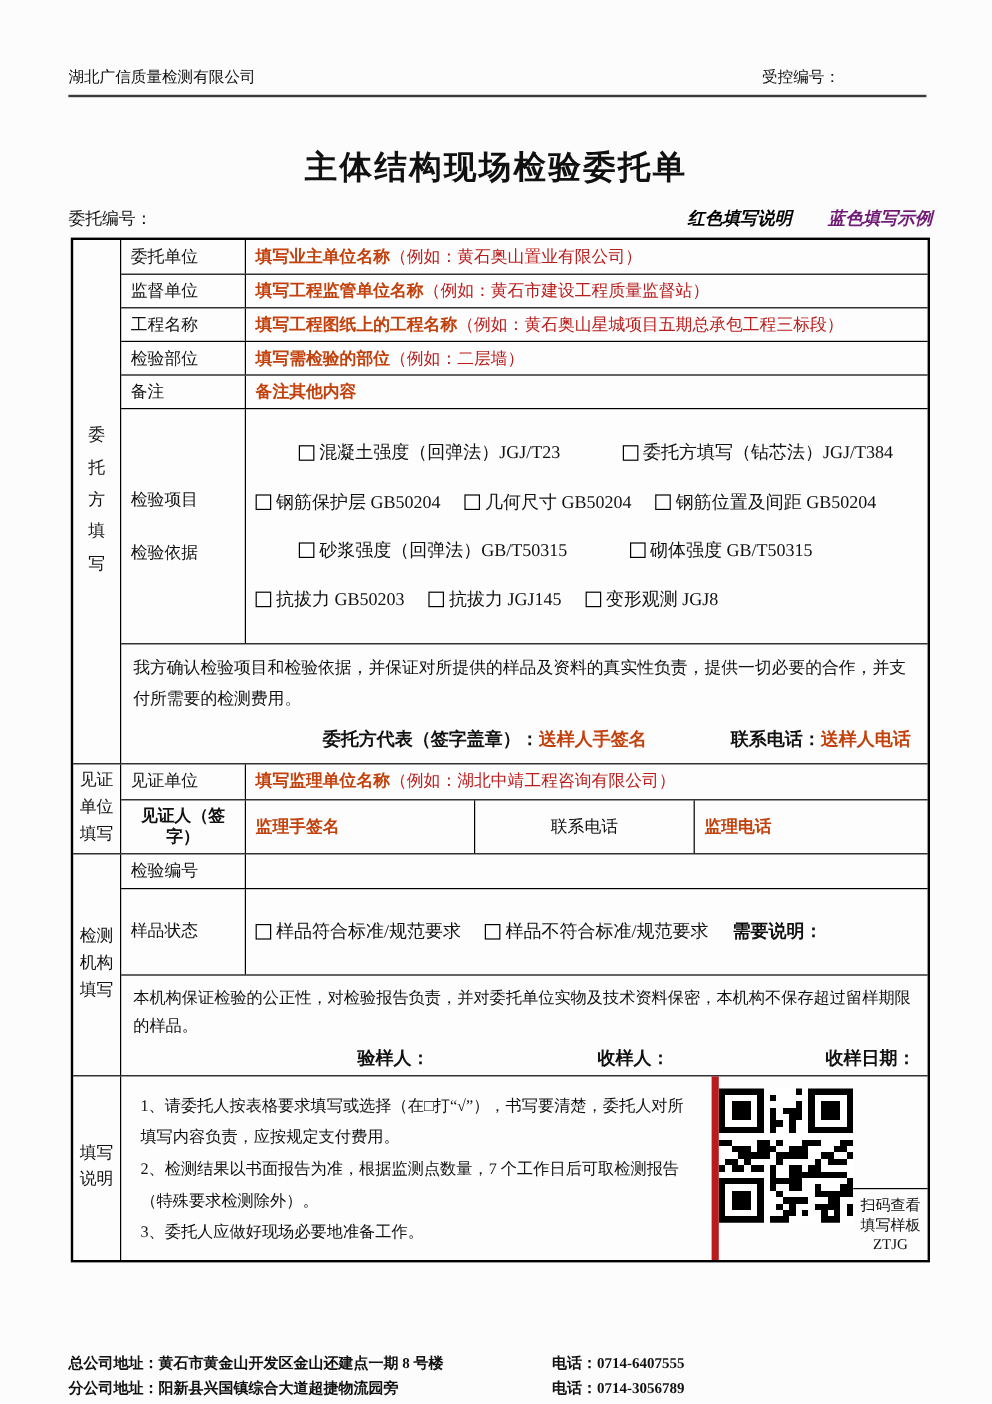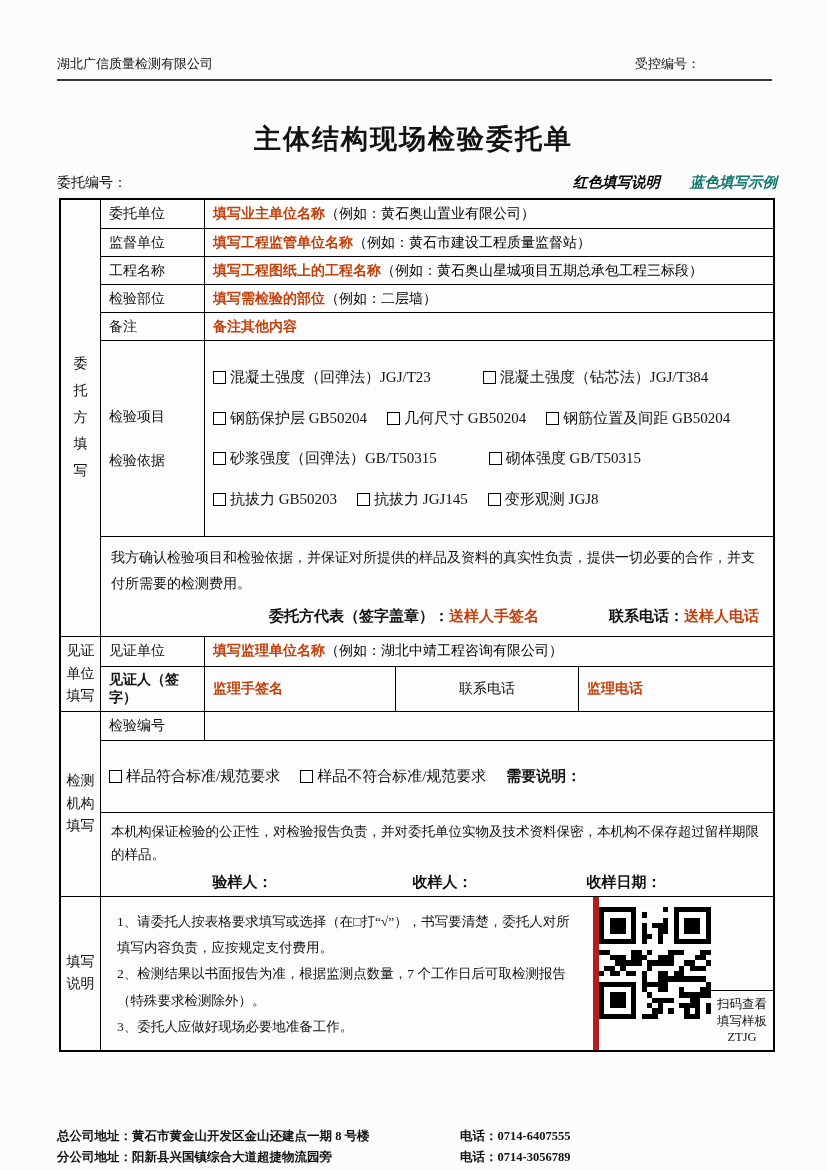--- a/index.html
+++ b/index.html
@@ -11,71 +11,71 @@
   .hdr { display:flex; justify-content:space-between; margin:55px 57px 0 57px; font-size:13px; }
   .hdr .right { margin-right:70px; }
   .hdr-rule { margin:6px 55px 0 57px; height:2px; background:#3a3a3a; }
 
   
   .title { text-align:center; margin-top:40px; font-size:27px; font-weight:bold; letter-spacing:2px;
            font-family:"Liberation Sans","DejaVu Sans",sans-serif; }
   .subhead { display:flex; justify-content:space-between; align-items:flex-end; margin:16px 50px 6px 57px; font-size:14px; }
   .legend { display:flex; gap:30px; font-weight:bold; font-style:italic; font-size:14.5px; }
   .red-t  { color:#000000; }
-  .blue-t { color:#0f766e; }
+  .blue-t { color:#701a75; }
 
   
   .form { margin-left:59px; width:716px; border:2px solid #000; background:#fdfdfd; }
   .sec { display:flex; border-top:1px solid #000; }
   .sec:first-child { border-top:none; }
   .vlabel { width:40px; border-right:1px solid #000; display:flex; align-items:center; justify-content:center;
             text-align:center; font-size:14px; word-break:break-all; }
   .vlabel .vtxt { width:1.1em; line-height:1.9; }
   .vlabel .vtxt2 { width:2.2em; line-height:1.6; }
   .rows { flex:1; display:flex; flex-direction:column; }
   .row { display:flex; border-top:1px solid #000; }
   .rows .row:first-child { border-top:none; }
   .cell { display:flex; align-items:center; padding:4px 8px; font-size:14px; }
   .lbl { width:104px; border-right:1px solid #000; flex:none; }
   .val { flex:1; gap:0; }
   .h28 { height:28px; }
   .red  { color:#c2410c; font-weight:bold; }
-  .blue { color:#000000; }
+  .blue { color:#b91c1c; }
   .b { font-weight:bold; }
 
   
   .insp { height:196px; }
   .insp-lbl { flex-direction:column; align-items:flex-start; justify-content:center; gap:26px; }
   .insp-val { flex-direction:column; align-items:stretch; justify-content:space-evenly; padding:6px 8px; }
   .cline { display:flex; align-items:center; font-size:15px; white-space:nowrap; }
-  .gap-lg { gap:52px; }
+  .gap-lg { gap:52px;margin-left:36px; }
   .gap-sm { gap:20px; }
   .ck { display:inline-flex; align-items:center; }
   .cb { display:inline-block; width:13px; height:13px; border:1.5px solid #000; margin-right:4px; background:#fff; flex:none; }
 
   
   .conf { flex-direction:column; align-items:stretch; padding:8px 10px 6px 10px; }
   .conf-text { font-size:14px; line-height:1.85; }
   .conf-sign { display:flex; justify-content:flex-end; align-items:center; gap:0; font-size:15px; margin:10px 4px 4px 0; }
   .conf-sign .spacer { width:70px; }
 
   
   .h29 { height:29px; }
-  .h45 { height:45px; }
+  .h45 { height:45px;text-align:center; }
   .sub1 { width:191px; border-right:1px solid #000; flex:none; }
   .sub2 { width:183px; border-right:1px solid #000; flex:none; justify-content:center; }
   .sub3 { flex:1; }
 
   
   .h72 { height:72px; }
-  .agency-stmt { flex-direction:column; align-items:center; padding:8px 10px 4px 10px; }
+  .agency-stmt { flex-direction:column; align-items:flex-end; padding:8px 10px 4px 10px; }
   .agency-stmt .stmt { font-size:13.5px; line-height:1.7; }
   .sign-line { display:flex; margin-top:6px; font-size:15px; font-weight:bold; }
   .sign-line span:nth-child(1){ width:200px; }
-  .sign-line span:nth-child(2){ width:174px; }
+  .sign-line span:nth-child(2){ width:190px; }
 
   
   .notes-cell { flex:1; padding:12px 16px 0 16px; font-size:13.5px; line-height:1.95; }
   .notes-cell p { margin:0; }
   .qr-cell { width:180px; border-left:6px solid #b91c1c; flex:none; display:flex; flex-direction:row; }
   .qr-box { flex:1; display:flex; align-items:flex-start; justify-content:center; padding-top:10px; }
   .qr-box svg { width:112px; height:112px; }
   .qr-cap { border-top:1px solid #000; text-align:center; font-size:12.5px; padding:5px 2px; margin-top:auto; }
   .notes-sec { min-height:154px; }
 
@@ -154,21 +154,21 @@
             <div>检验依据</div>
           </div>
           <div class="cell val insp-val">
             <div class="cline gap-lg">
               <span class="ck">
                   <span class="cb"></span>
                   <span>混凝土强度（回弹法）JGJ/T23</span>
                 </span>
               <span class="ck">
                   <span class="cb"></span>
-                  <span>混凝土强度（钻芯法）JGJ/T384</span>
+                  <span>委托方填写（钻芯法）JGJ/T384</span>
                 </span>
             </div>
             <div class="cline gap-sm">
               <span class="ck">
                   <span class="cb"></span>
                   <span>钢筋保护层 GB50204</span>
                 </span>
               <span class="ck">
                   <span class="cb"></span>
                   <span>几何尺寸 GB50204</span>
@@ -248,20 +248,21 @@
     <div class="sec">
       <div class="vlabel">
         <span class="vtxt2">检测机构填写</span>
       </div>
       <div class="rows">
         <div class="row h28">
           <div class="cell lbl">检验编号</div>
           <div class="cell val"></div>
         </div>
         <div class="row h72">
+          <div class="cell lbl">样品状态</div>
           <div class="cell val">
             <div class="cline gap-sm">
               <span class="ck">
                   <span class="cb"></span>
                   <span>样品符合标准/规范要求</span>
                 </span>
               <span class="ck">
                   <span class="cb"></span>
                   <span>样品不符合标准/规范要求</span>
                 </span>

